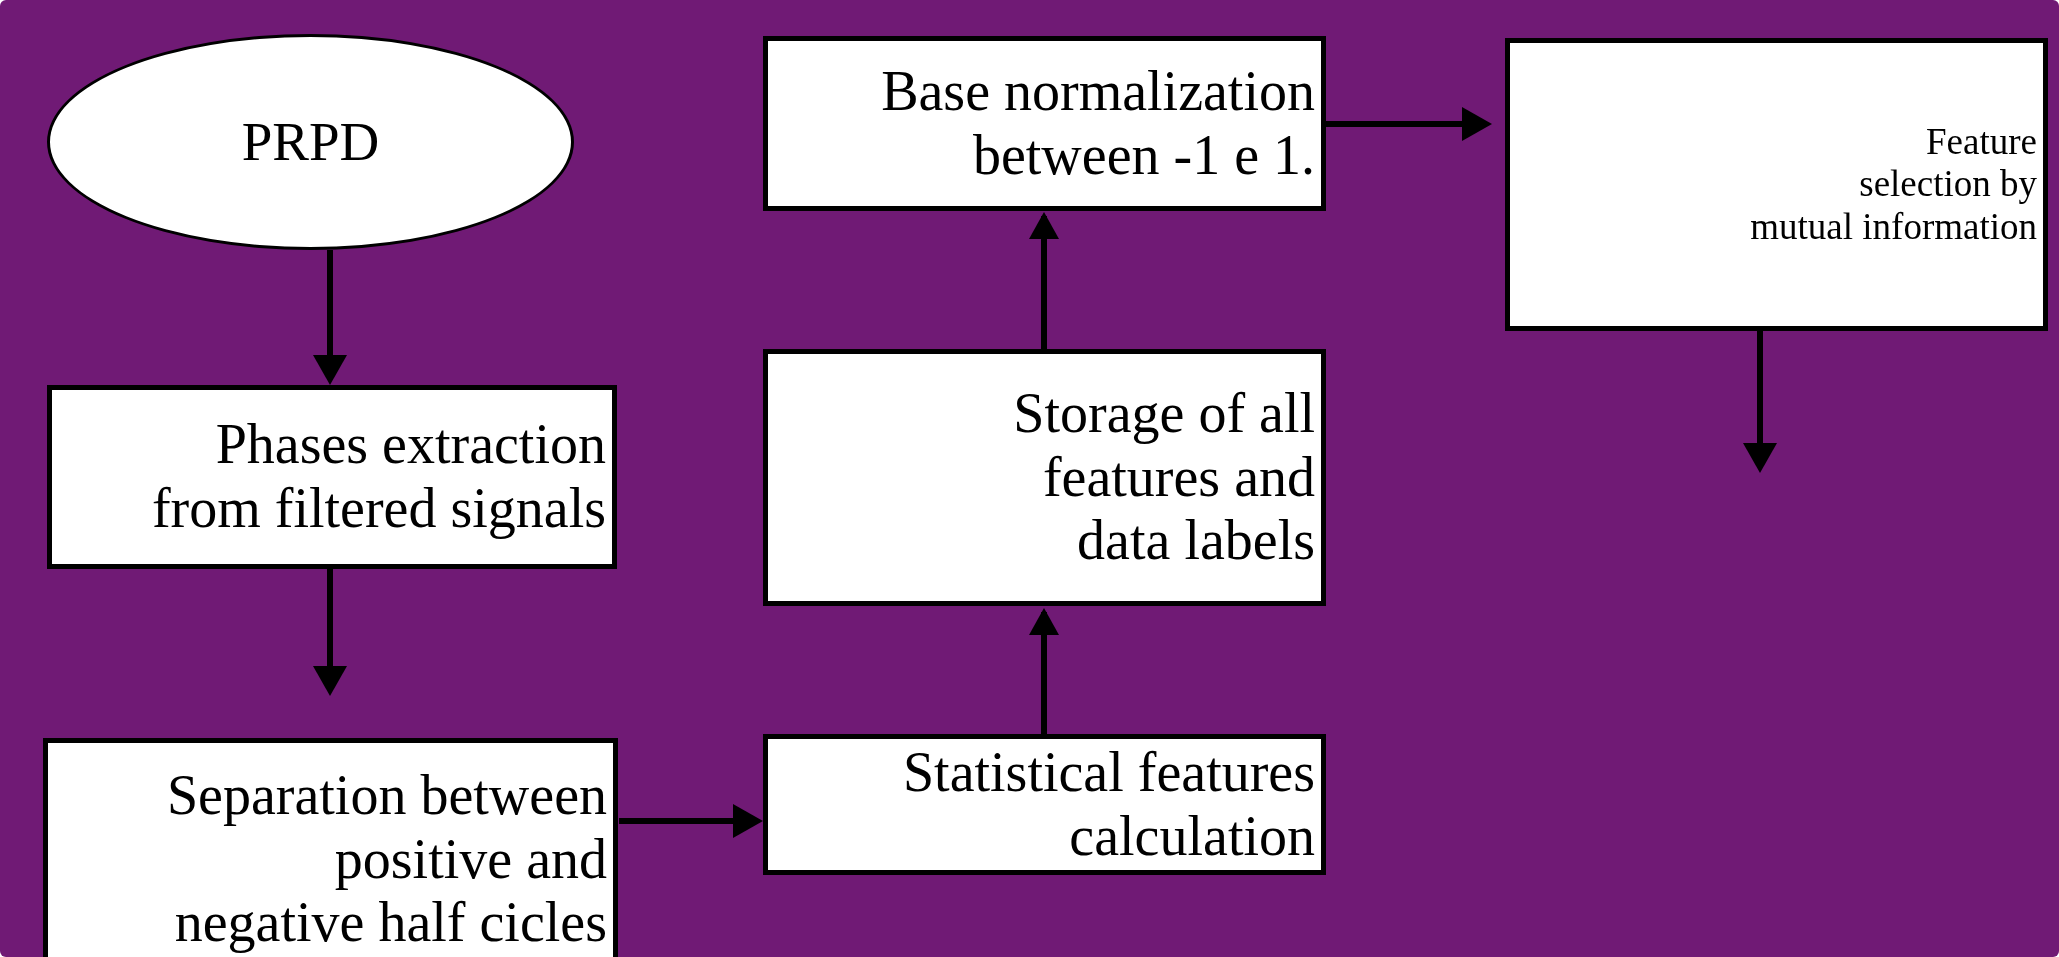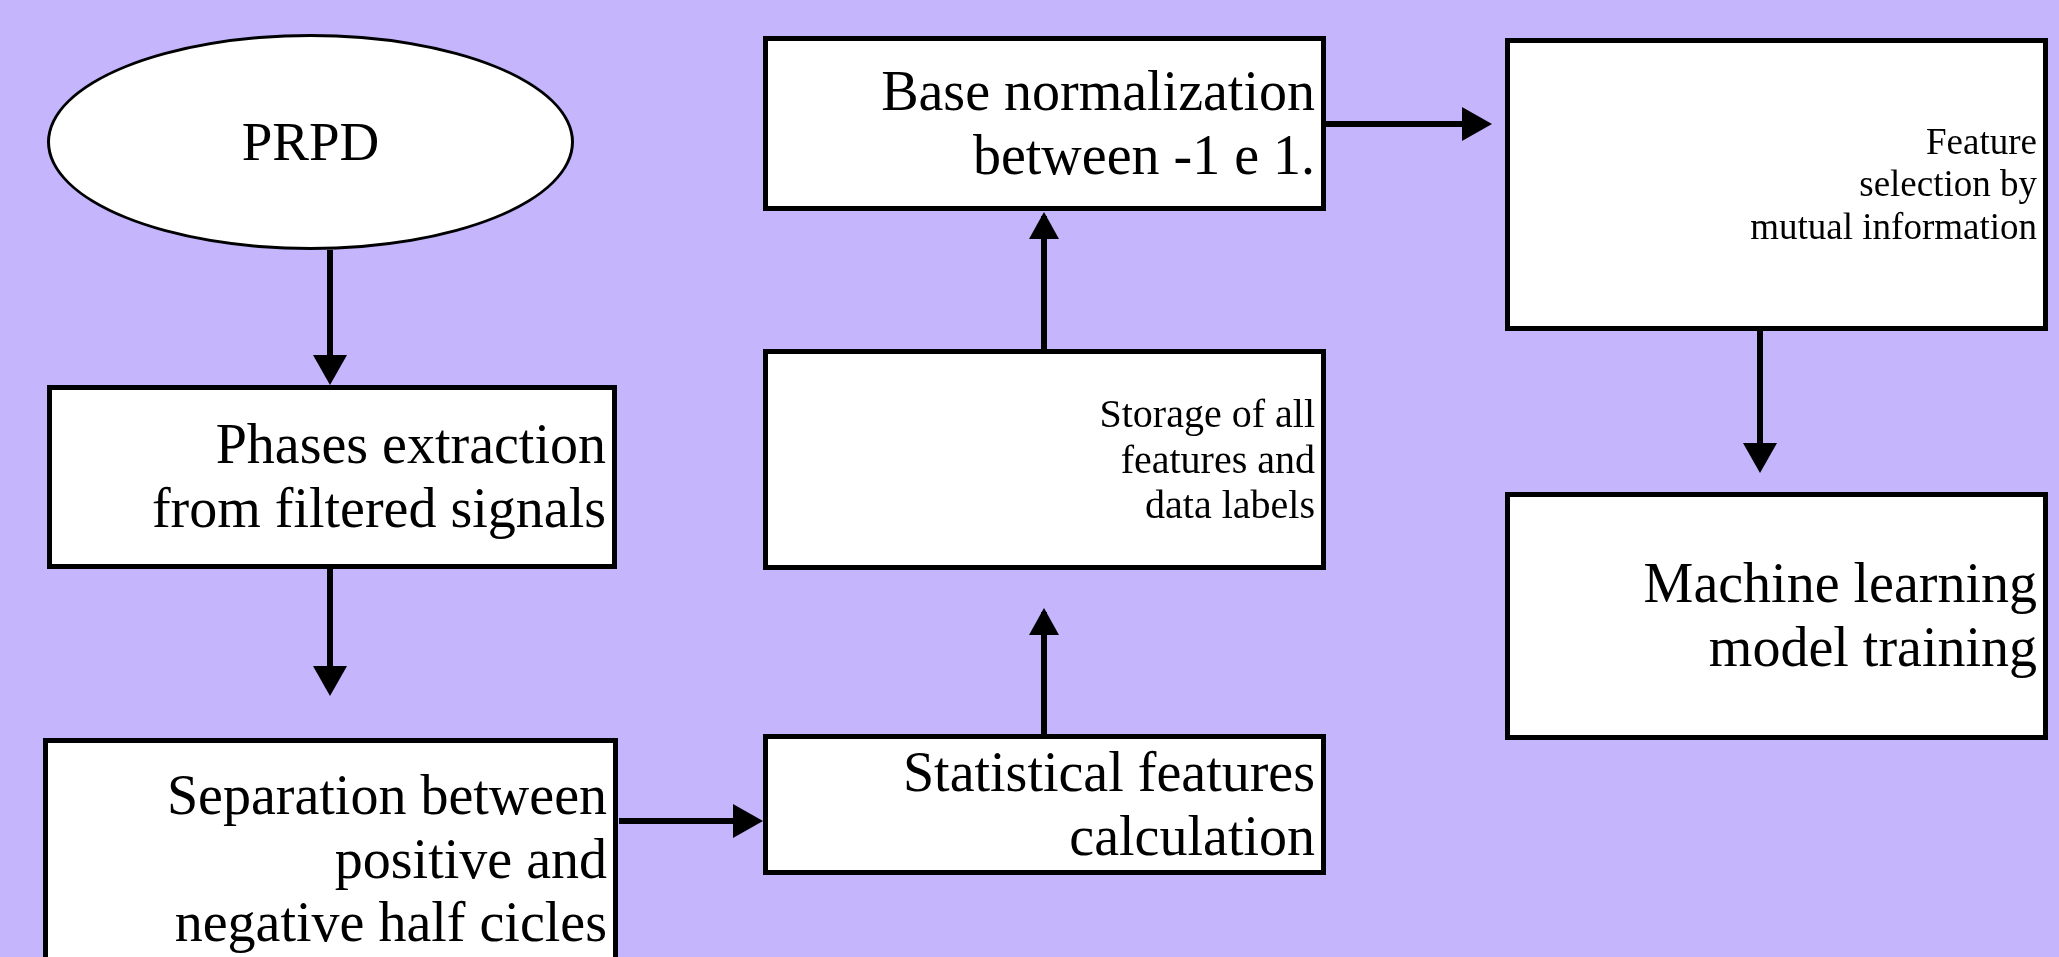--- a/index.html
+++ b/index.html
@@ -8,22 +8,23 @@
     background: #ffffff;
   }
   body {
     font-family: "Liberation Serif", "DejaVu Serif", serif;
     color: #000000;
   }
   #canvas {
     position: relative;
     width: 2059px;
     height: 957px;
-    background: #c4b5fd;
+    background: #701a75;
     overflow: hidden;
+    border-radius: 6px;
   }
   .node {
     position: absolute;
     box-sizing: border-box;
     display: flex;
     align-items: center;
     justify-content: center;
     text-align: center;
     background: #ffffff;
     color: #000000;
@@ -44,21 +45,21 @@
     box-sizing: border-box;
     white-space: pre-line;
   }
 
   
   #node-prpd      { left: 47px;   top: 34px;  width: 527px; height: 216px; font-size: 55px; }
   #node-phases    { left: 47px;   top: 385px; width: 570px; height: 184px; font-size: 56px; }
   #node-separation{ left: 43px;   top: 738px; width: 575px; height: 243px; font-size: 56px; }
 
   #node-basenorm  { left: 763px;  top: 36px;  width: 563px; height: 175px; font-size: 56px; }
-  #node-storage   { left: 763px;  top: 349px; width: 563px; height: 221px; font-size: 40px; }
+  #node-storage   { left: 763px;  top: 349px; width: 563px; height: 257px; font-size: 56px; }
   #node-statistical{left: 763px;  top: 734px; width: 563px; height: 141px; font-size: 56px; }
 
   #node-featsel   { left: 1505px; top: 38px;  width: 543px; height: 293px; font-size: 37px; }
   #node-mltrain   { left: 1505px; top: 492px; width: 543px; height: 248px; font-size: 56px; }
 
   
   .conn { position: absolute; }
   .conn .stem-v {
     position: absolute;
     width: 6px;
@@ -165,24 +166,20 @@
     <span class="label">Statistical features
 calculation</span>
   </div>
 
   <div class="node box" id="node-featsel">
     <span class="label">Feature
 selection by
 mutual information</span>
   </div>
 
-  <div class="node box" id="node-mltrain">
-    <span class="label">Machine learning
-model training</span>
-  </div>
 
   <div class="conn" id="arrow-prpd-phases">
     <span class="stem-v"></span>
     <span class="head-down"></span>
   </div>
 
   <div class="conn" id="arrow-phases-separation">
     <span class="stem-v"></span>
     <span class="head-down"></span>
   </div>

